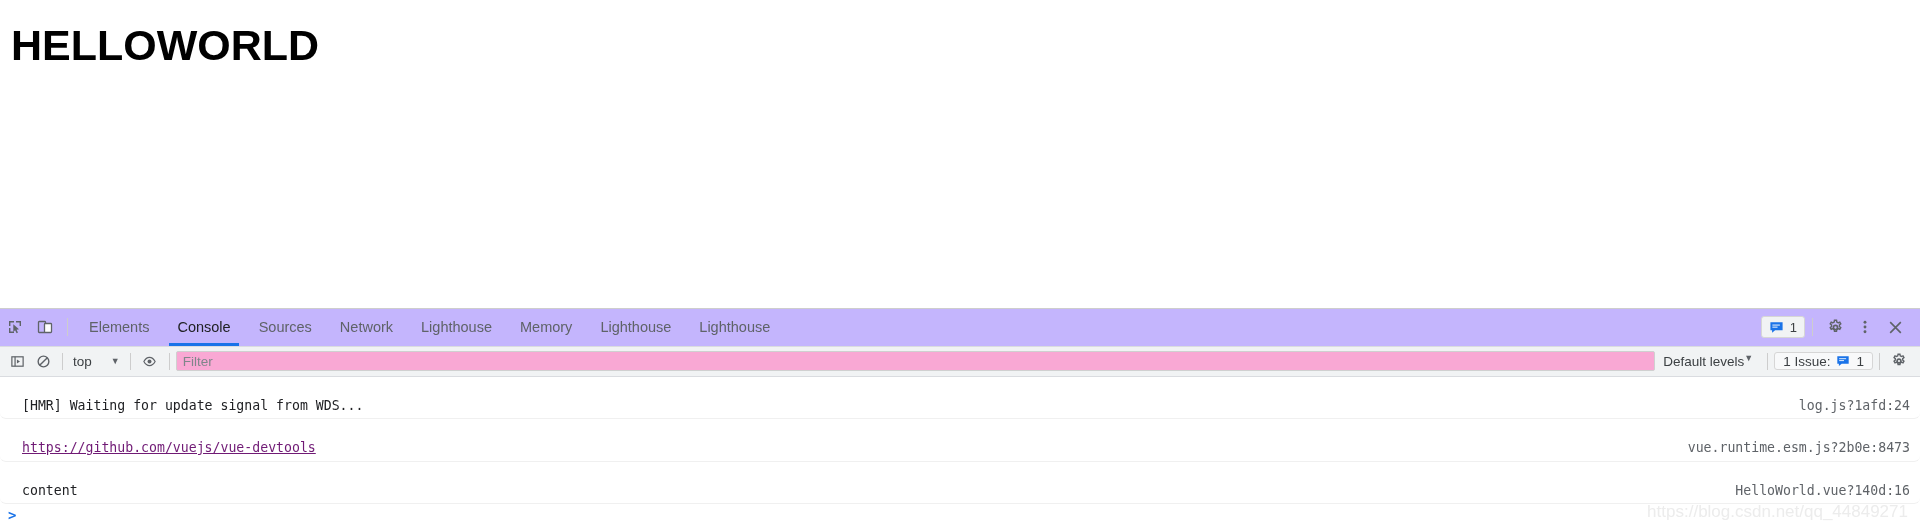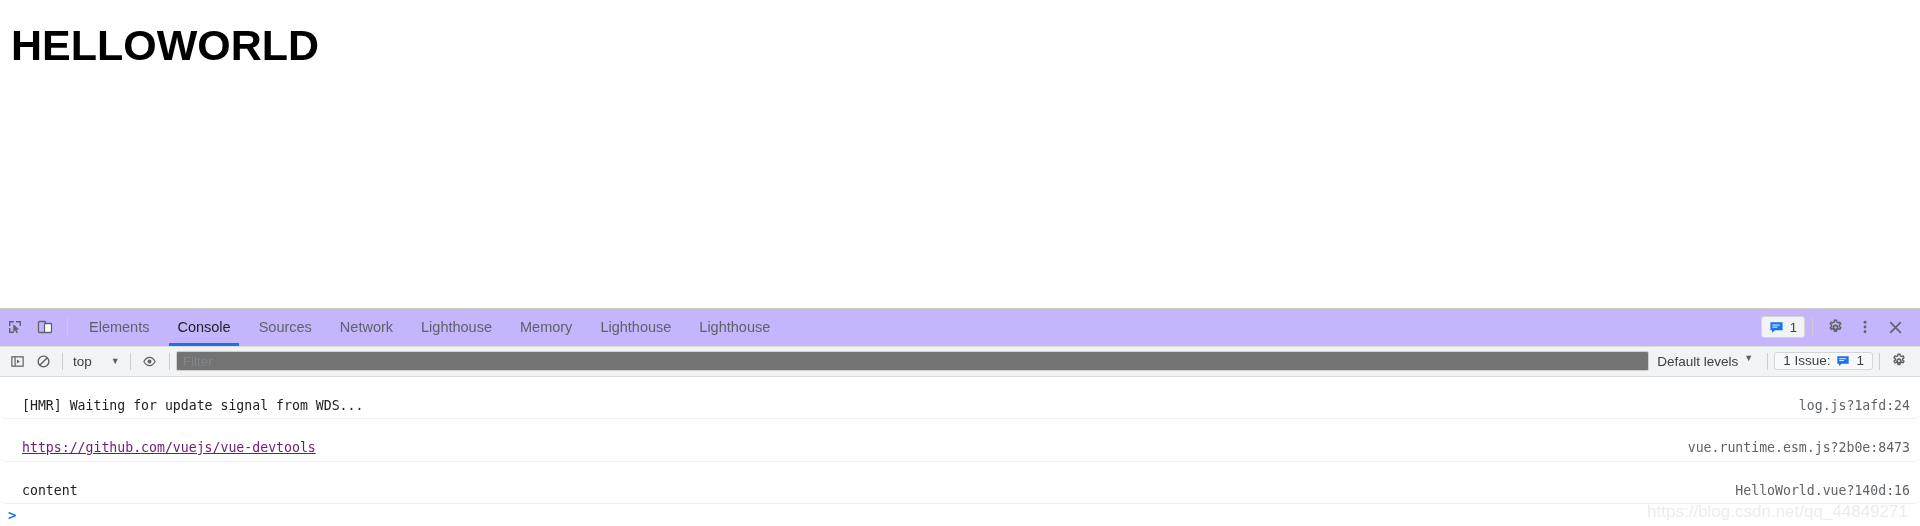--- a/index.html
+++ b/index.html
@@ -110,36 +110,36 @@
     display: flex; align-items: center; gap: 19px;
     font-size: 13.5px; color: #3c4043;
     padding: 0 4px; cursor: pointer;
   }
   .caret { font-size: 9px; color: #5f6368; line-height: 1; }
   .filter-input {
     flex: 1;
     height: 20px;
     border: 1px solid #d0d0d0;
     border-radius: 2px;
-    background: #737373;
+    background: #f9a8d4;
     font-size: 13.5px;
     font-family: "Liberation Sans", sans-serif;
     color: #202124;
     padding: 0 6px;
     outline: none;
     min-width: 40px;
   }
   .filter-input::placeholder { color: #80868b; }
   .levels-select {
-    display: flex; align-items: flex-start; gap: 6px;
+    display: flex; align-items: flex-start; 
     font-size: 13.5px; color: #3c4043;
     padding: 0 8px; cursor: pointer; white-space: nowrap;
   }
   .issue-pill-2 {
-    display: flex; align-items: flex-end; gap: 6px;
+    display: flex; align-items: center; gap: 6px;
     border: 1px solid #d6d6d6;
     border-radius: 3px;
     padding: 1px 8px;
     height: 18px;
     background: #f8f9fa;
     cursor: pointer;
     white-space: nowrap;
   }
   .issue-pill-2 .lbl { font-size: 13.5px; color: #3c4043; }
   .issue-pill-2 .cnt { font-size: 13.5px; color: #3c4043; }

